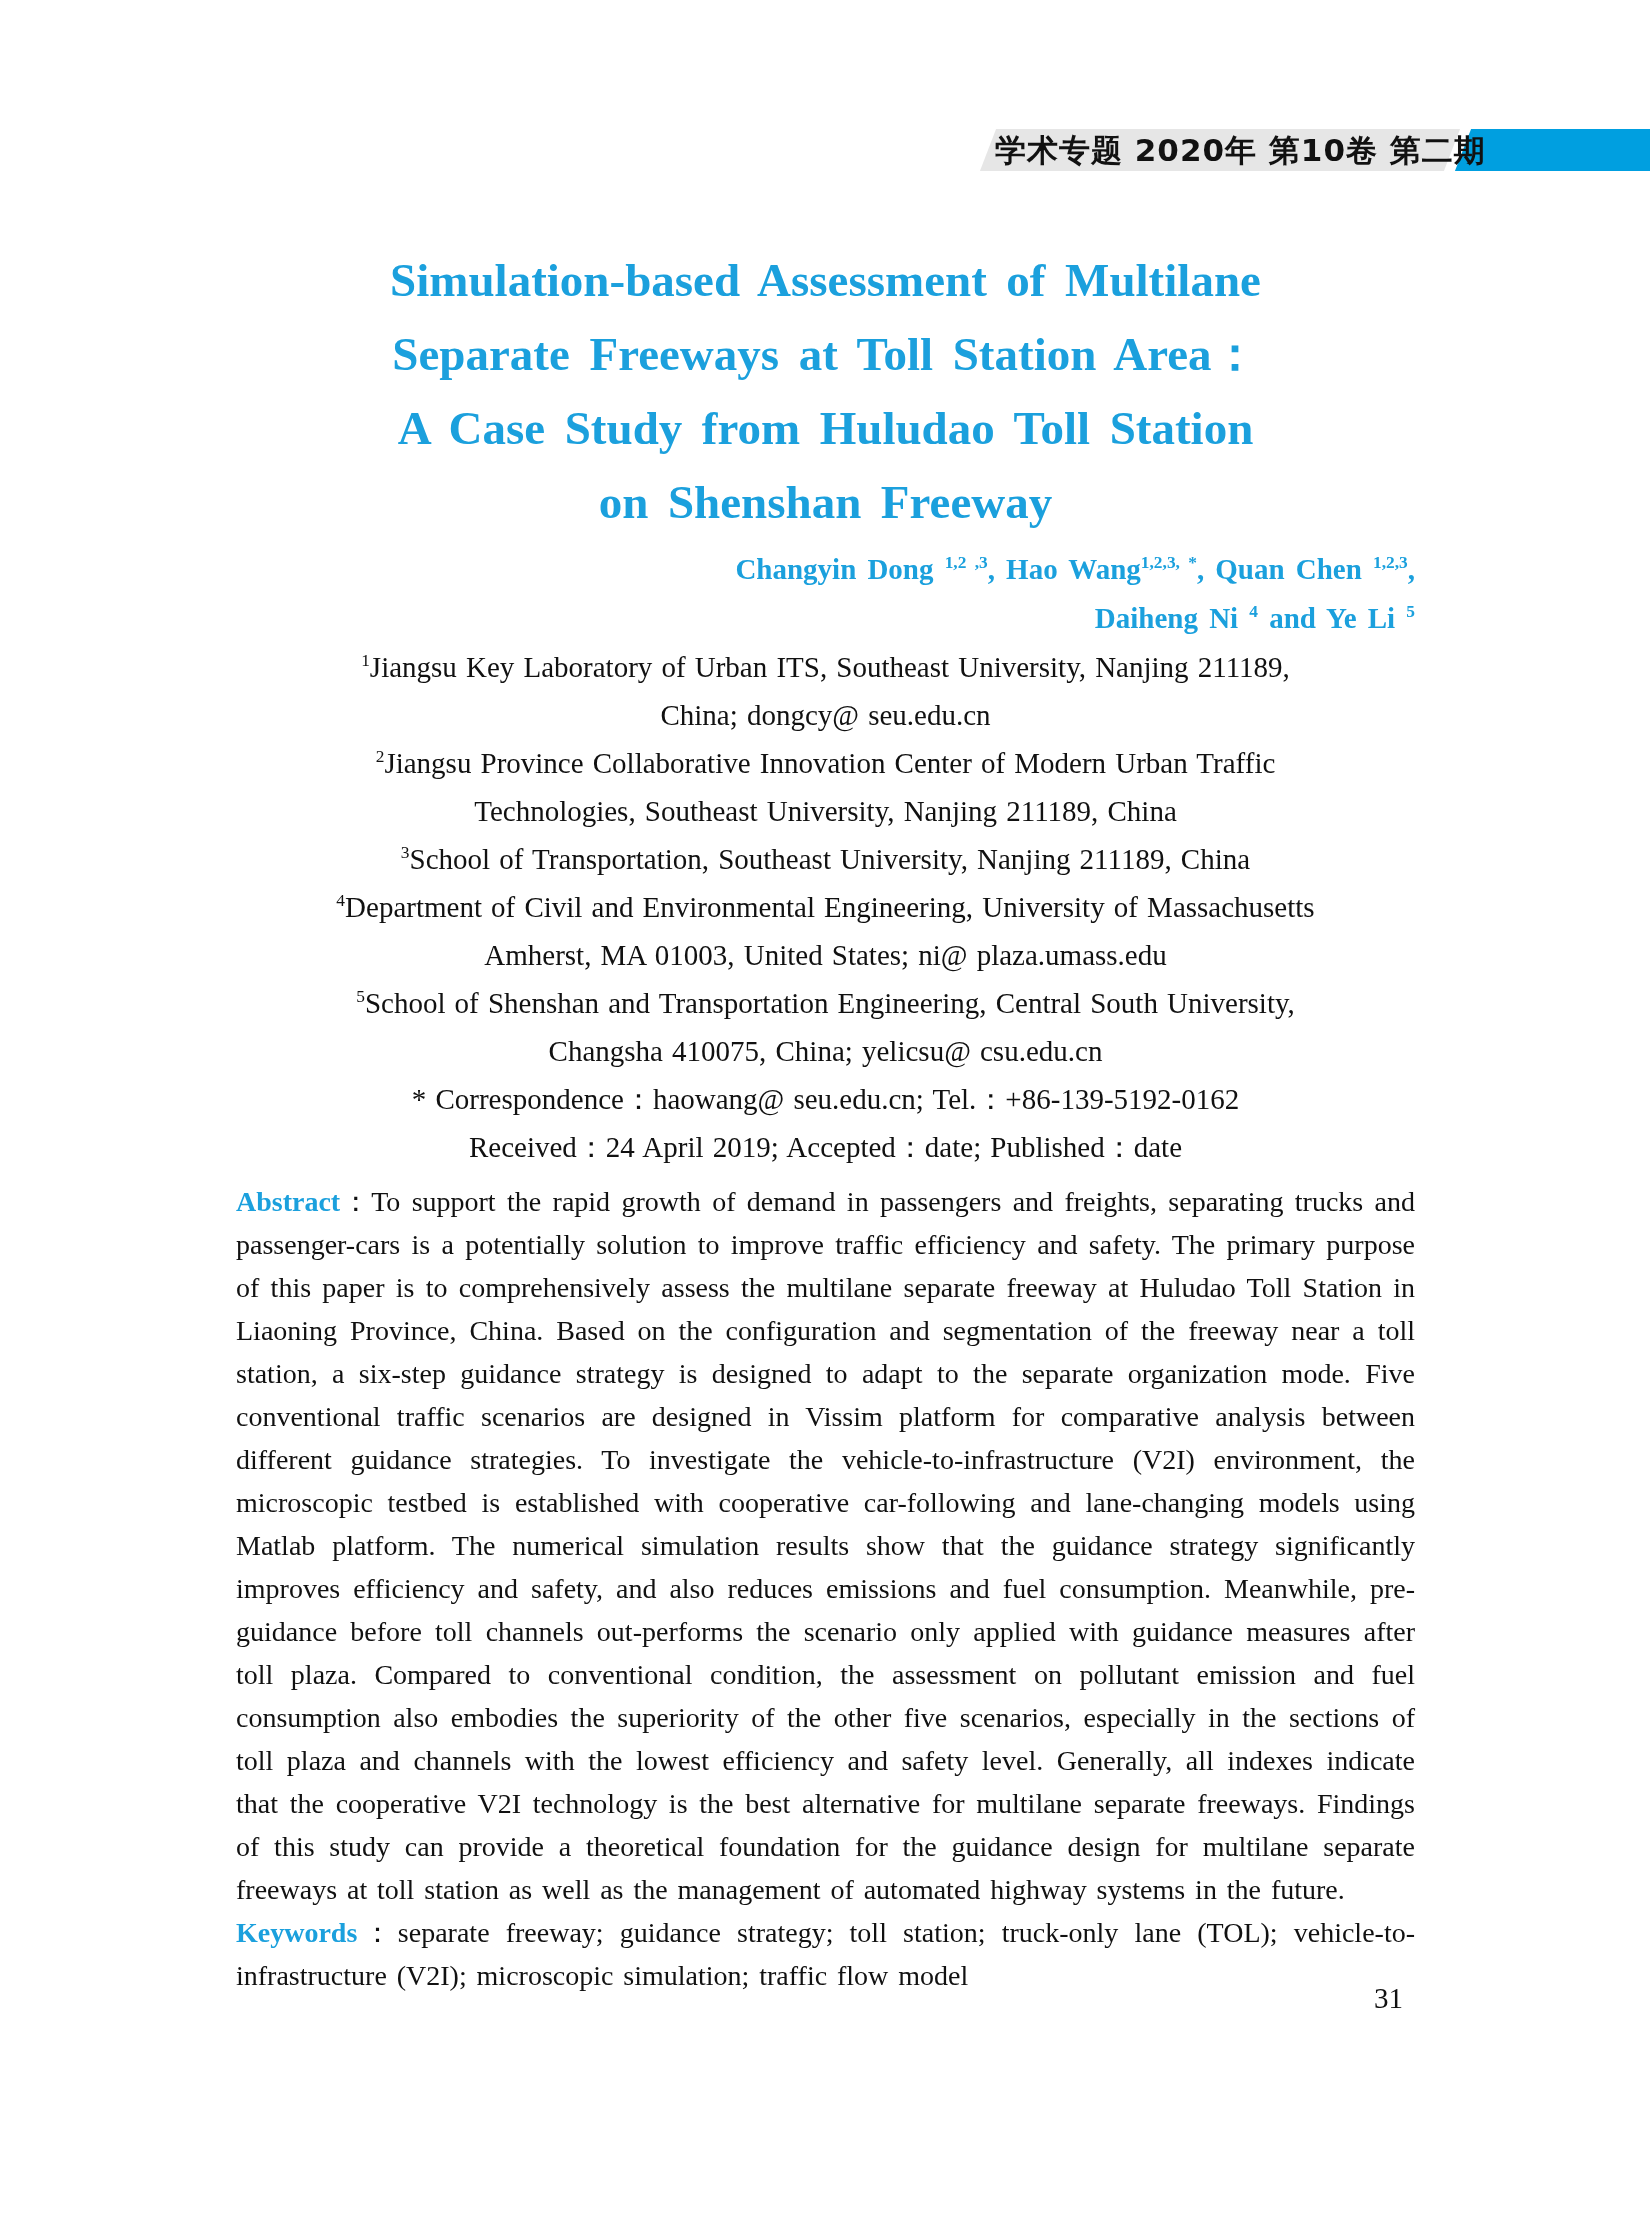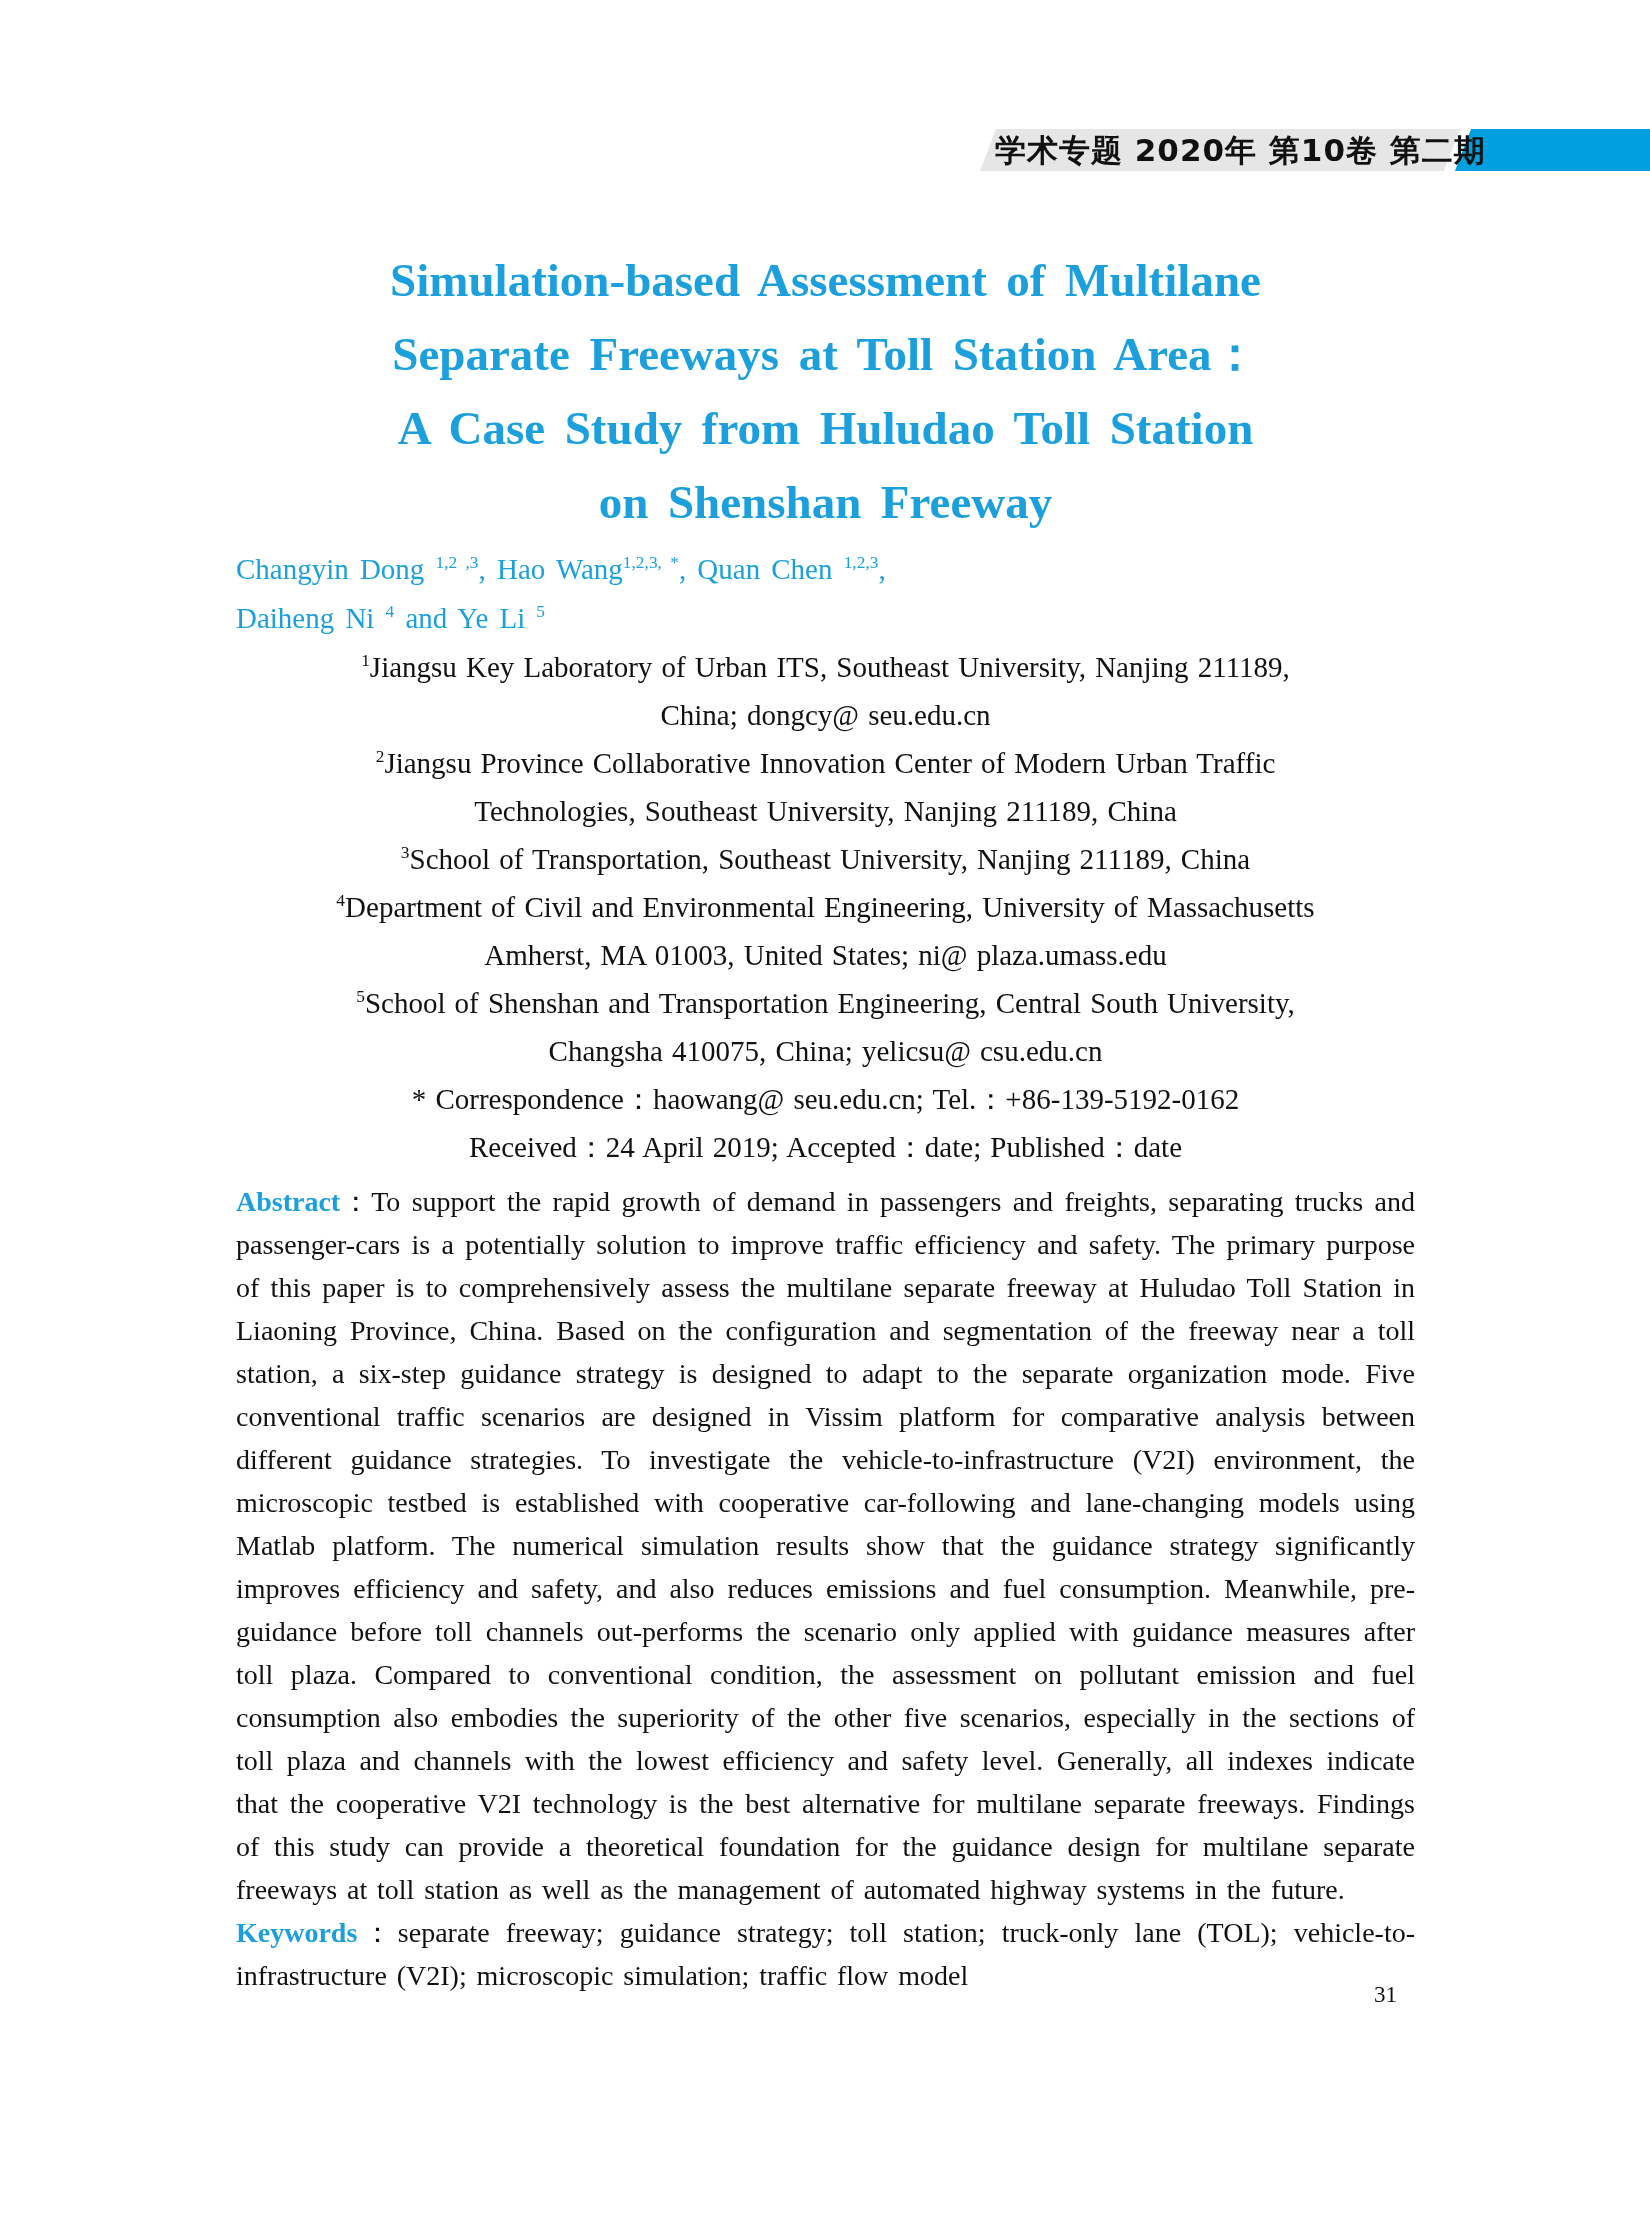--- a/index.html
+++ b/index.html
@@ -30,33 +30,33 @@
   }
   
   .content{position:absolute;left:236px;top:0;width:1179px;}
   .title{
     margin:243px 0 0 0;
     font-size:47px;line-height:74px;font-weight:700;
     text-align:center;color:#1ba0dd;word-spacing:7.8px;
   }
   .tline{display:block;}
   .authors{
-    margin-top:5.8px;text-align:left;color:#1ba0dd;
-    font-size:29px;line-height:49px;word-spacing:3.9px;
+    margin-top:5.8px;text-align:right;color:#1ba0dd;
+    font-size:29px;line-height:49px;word-spacing:3.9px;font-weight:bold;
   }
   sup{font-size:60%;line-height:0;}
   .affiliations{text-align:center;font-size:29px;line-height:48px;word-spacing:1.9px;}
   .affil-line{display:block;}
   .abstract,.keywords{
     margin:0;font-size:28px;line-height:43px;
     text-align:justify;word-spacing:2.9px;
   }
   .abstract{margin-top:9.7px;}
   .head-label{color:#1ba0dd;font-weight:bold;}
-  .pageno{position:absolute;left:1374px;top:1982px;font-size:23px;color:#111111;}
+  .pageno{position:absolute;left:1374px;top:1982px;font-size:29px;color:#111111;}
 </style>
 </head>
 <body>
 
 <div class="page">
 
   <div class="band-gray"></div>
   <div class="band-blue"></div>
   <div class="band-text">学术专题 2020年 第10卷 第二期</div>
 

